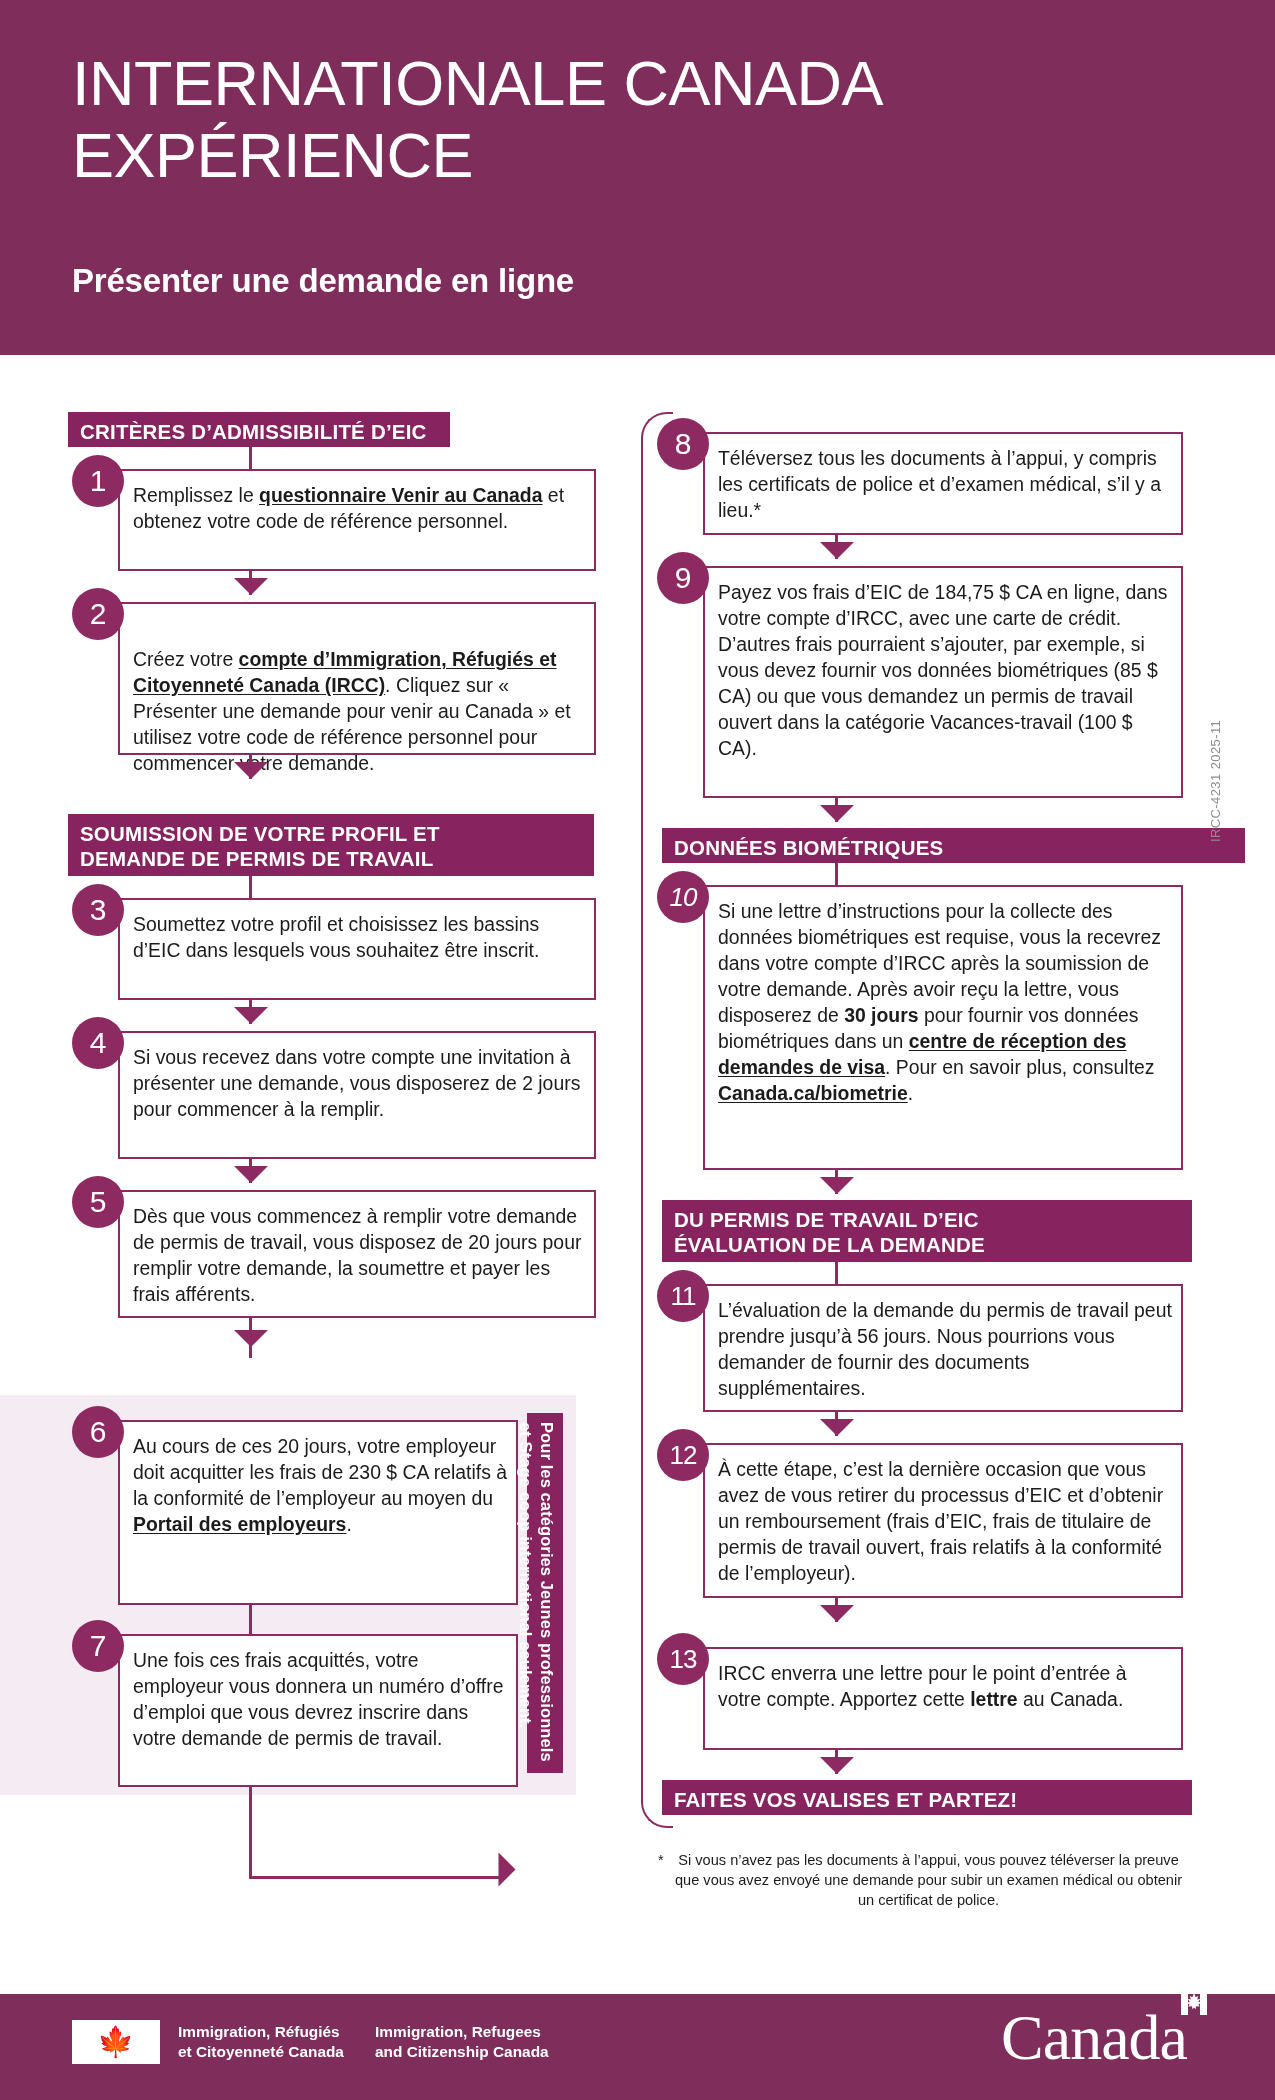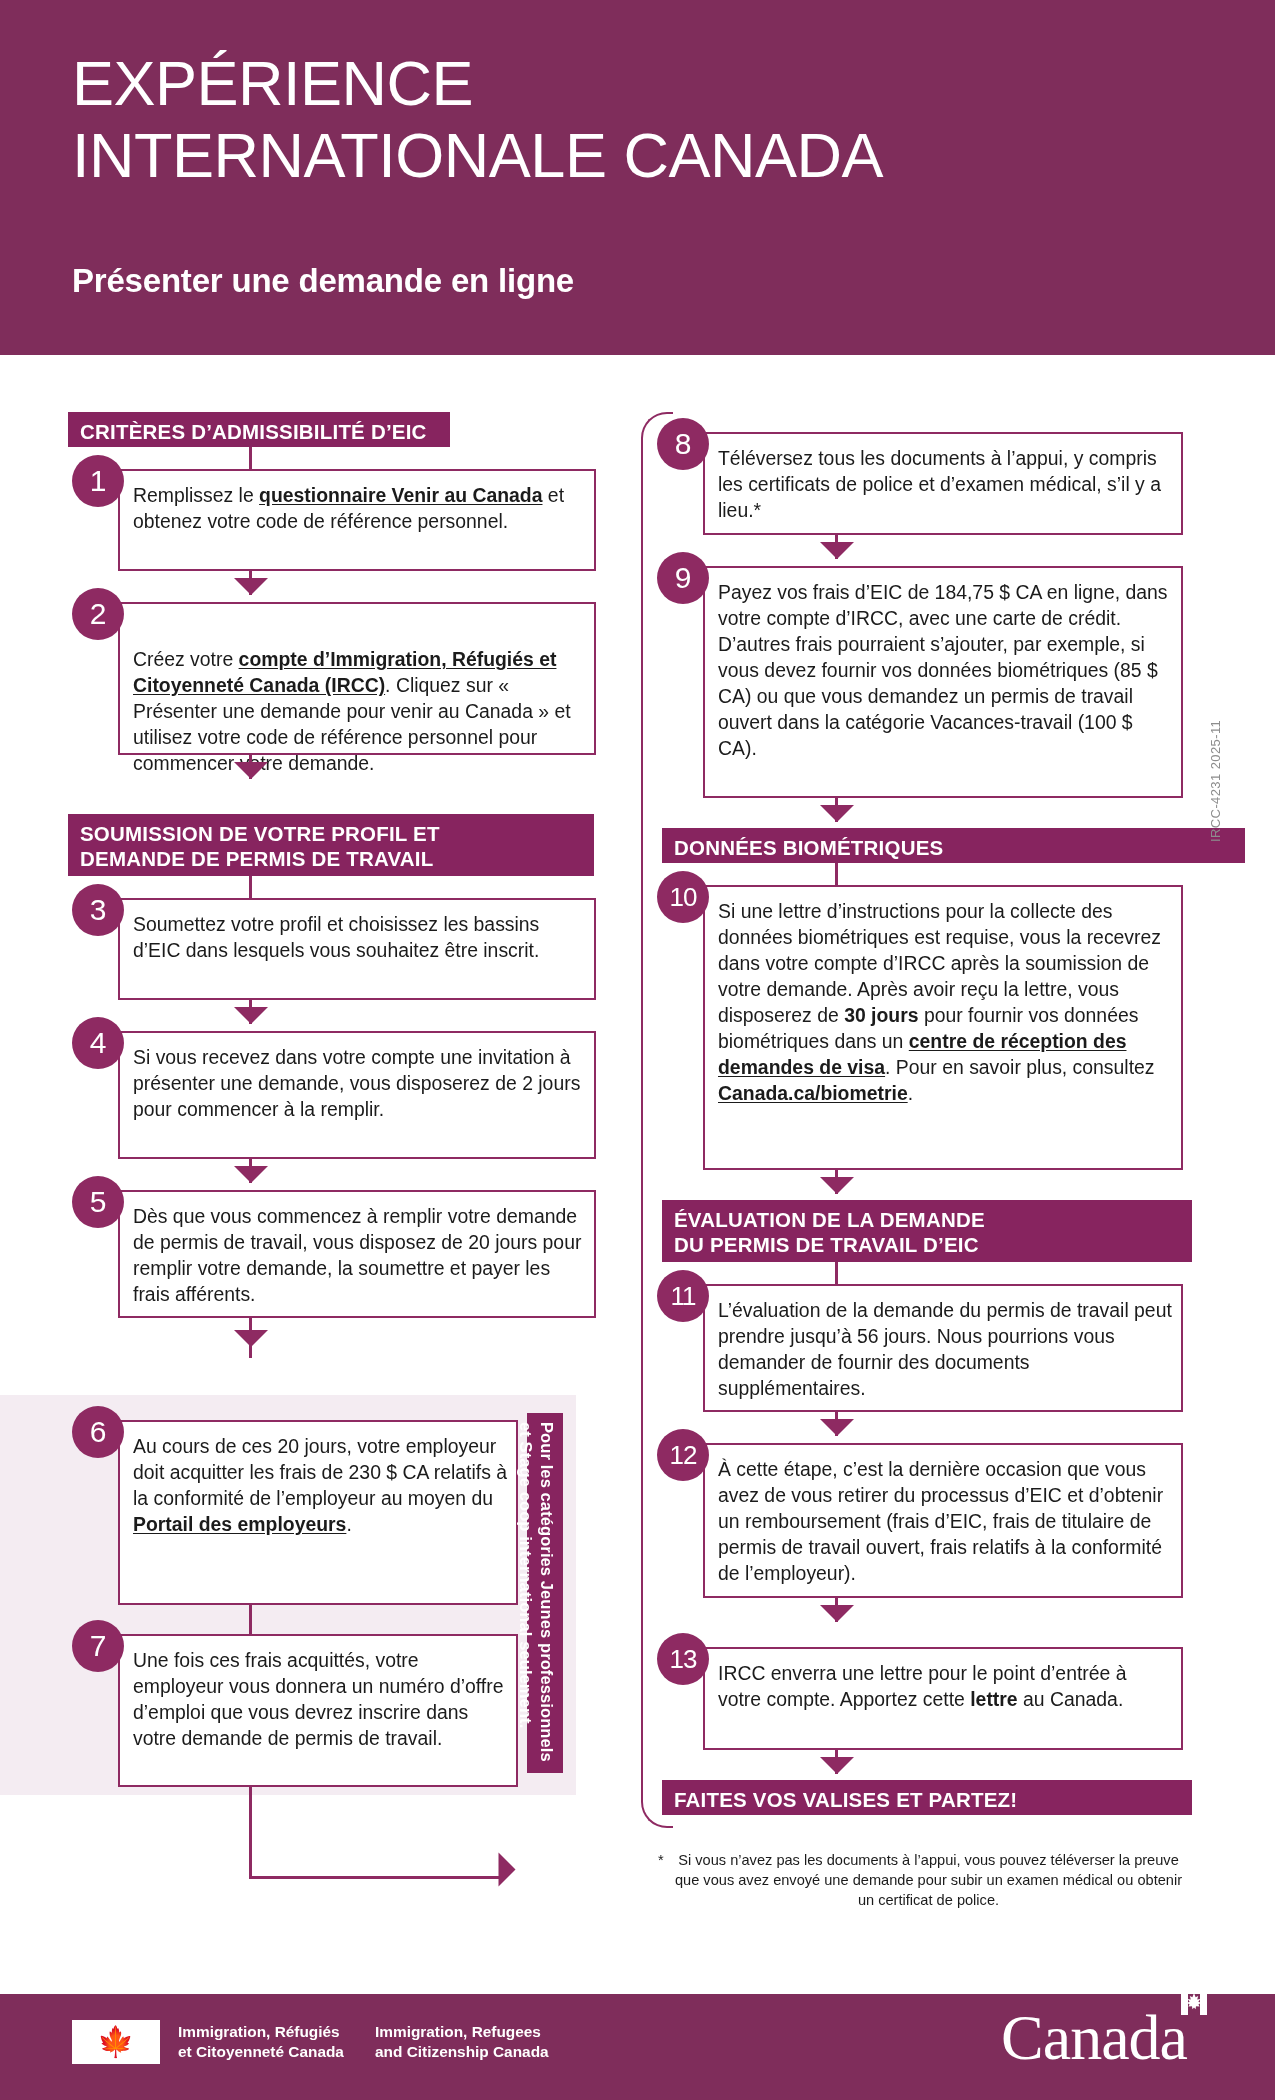--- a/index.html
+++ b/index.html
@@ -120,22 +120,22 @@
   }
   .wordmark .flagdot svg{position:absolute;left:0;top:-20px;}
 </style>
 </head>
 <body>
 
 <div class="page">
 
   <div class="header">
     <div class="header-title">
+      <div>INTERNATIONALE CANADA</div>
       <div>EXPÉRIENCE</div>
-      <div>INTERNATIONALE CANADA</div>
     </div>
     <div class="header-sub">Présenter une demande en ligne</div>
   </div>
 
   <div class="lavender" style="left:0px;top:1395px;width:576px;height:400px;"></div>
 
   <div class="bracket" style="left:641px;top:412px;width:30px;height:1412px;"></div>
 
   <div class="sec-head" style="left:68px;top:412px;width:382px;height:35px;">CRITÈRES D’ADMISSIBILITÉ D’EIC</div>
 
@@ -220,31 +220,31 @@
   <div class="step-text" style="left:718px;top:579px;width:456px;">Payez vos frais d’EIC de 184,75 $ CA en ligne, dans votre compte d’IRCC, avec une carte de crédit. D’autres frais pourraient s’ajouter, par exemple, si vous devez fournir vos données biométriques (85 $ CA) ou que vous demandez un permis de travail ouvert dans la catégorie Vacances-travail (100 $ CA).</div>
 
   <div class="vline" style="left:835px;top:798px;height:24px;"></div>
   <div class="arrow" style="left:820px;top:805px;"></div>
 
   <div class="sec-head" style="left:662px;top:828px;width:583px;height:35px;">DONNÉES BIOMÉTRIQUES</div>
 
   <div class="vline" style="left:835px;top:863px;height:22px;"></div>
 
   <div class="step" style="left:703px;top:885px;width:480px;height:285px;"></div>
-  <div class="bubble wide" style="left:657px;top:871px;">10</div>
+  <div class="bubble wide" style="left:657px;top:871px;font-style:italic;">10</div>
   <div class="step-text" style="left:718px;top:898px;width:456px;">
     <span>Si une lettre d’instructions pour la collecte des données biométriques est requise, vous la recevrez dans votre compte d’IRCC après la soumission de votre demande. Après avoir reçu la lettre, vous disposerez de </span><b>30 jours</b><span> pour fournir vos données biométriques dans un </span><b class="u">centre de réception des demandes de visa</b><span>. Pour en savoir plus, consultez </span><b class="u">Canada.ca/biometrie</b><span>.</span>
   </div>
 
   <div class="vline" style="left:835px;top:1170px;height:24px;"></div>
   <div class="arrow" style="left:820px;top:1177px;"></div>
 
   <div class="sec-head" style="left:662px;top:1200px;width:530px;height:62px;">
+    <div>DU PERMIS DE TRAVAIL D’EIC</div>
     <div>ÉVALUATION DE LA DEMANDE</div>
-    <div>DU PERMIS DE TRAVAIL D’EIC</div>
   </div>
 
   <div class="vline" style="left:835px;top:1262px;height:22px;"></div>
 
   <div class="step" style="left:703px;top:1284px;width:480px;height:128px;"></div>
   <div class="bubble wide" style="left:657px;top:1270px;">11</div>
   <div class="step-text" style="left:718px;top:1297px;width:456px;">L’évaluation de la demande du permis de travail peut prendre jusqu’à 56 jours. Nous pourrions vous demander de fournir des documents supplémentaires.</div>
 
   <div class="vline" style="left:835px;top:1412px;height:24px;"></div>
   <div class="arrow" style="left:820px;top:1419px;"></div>

